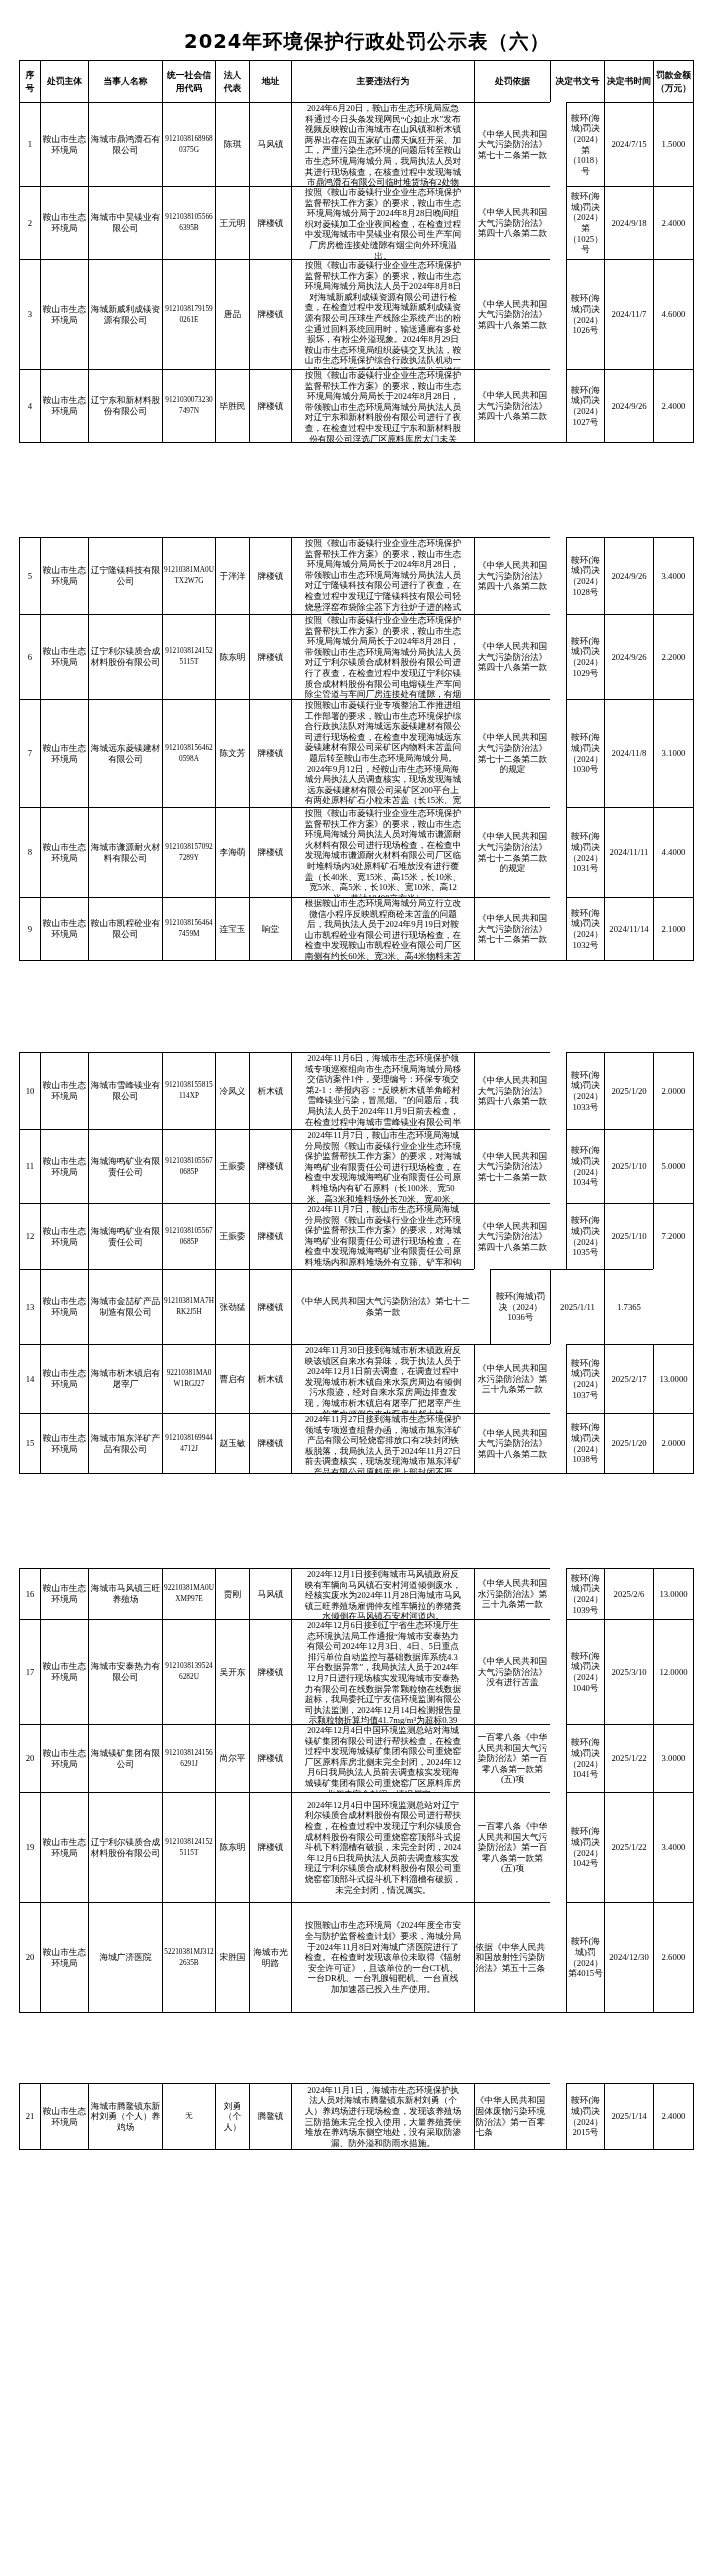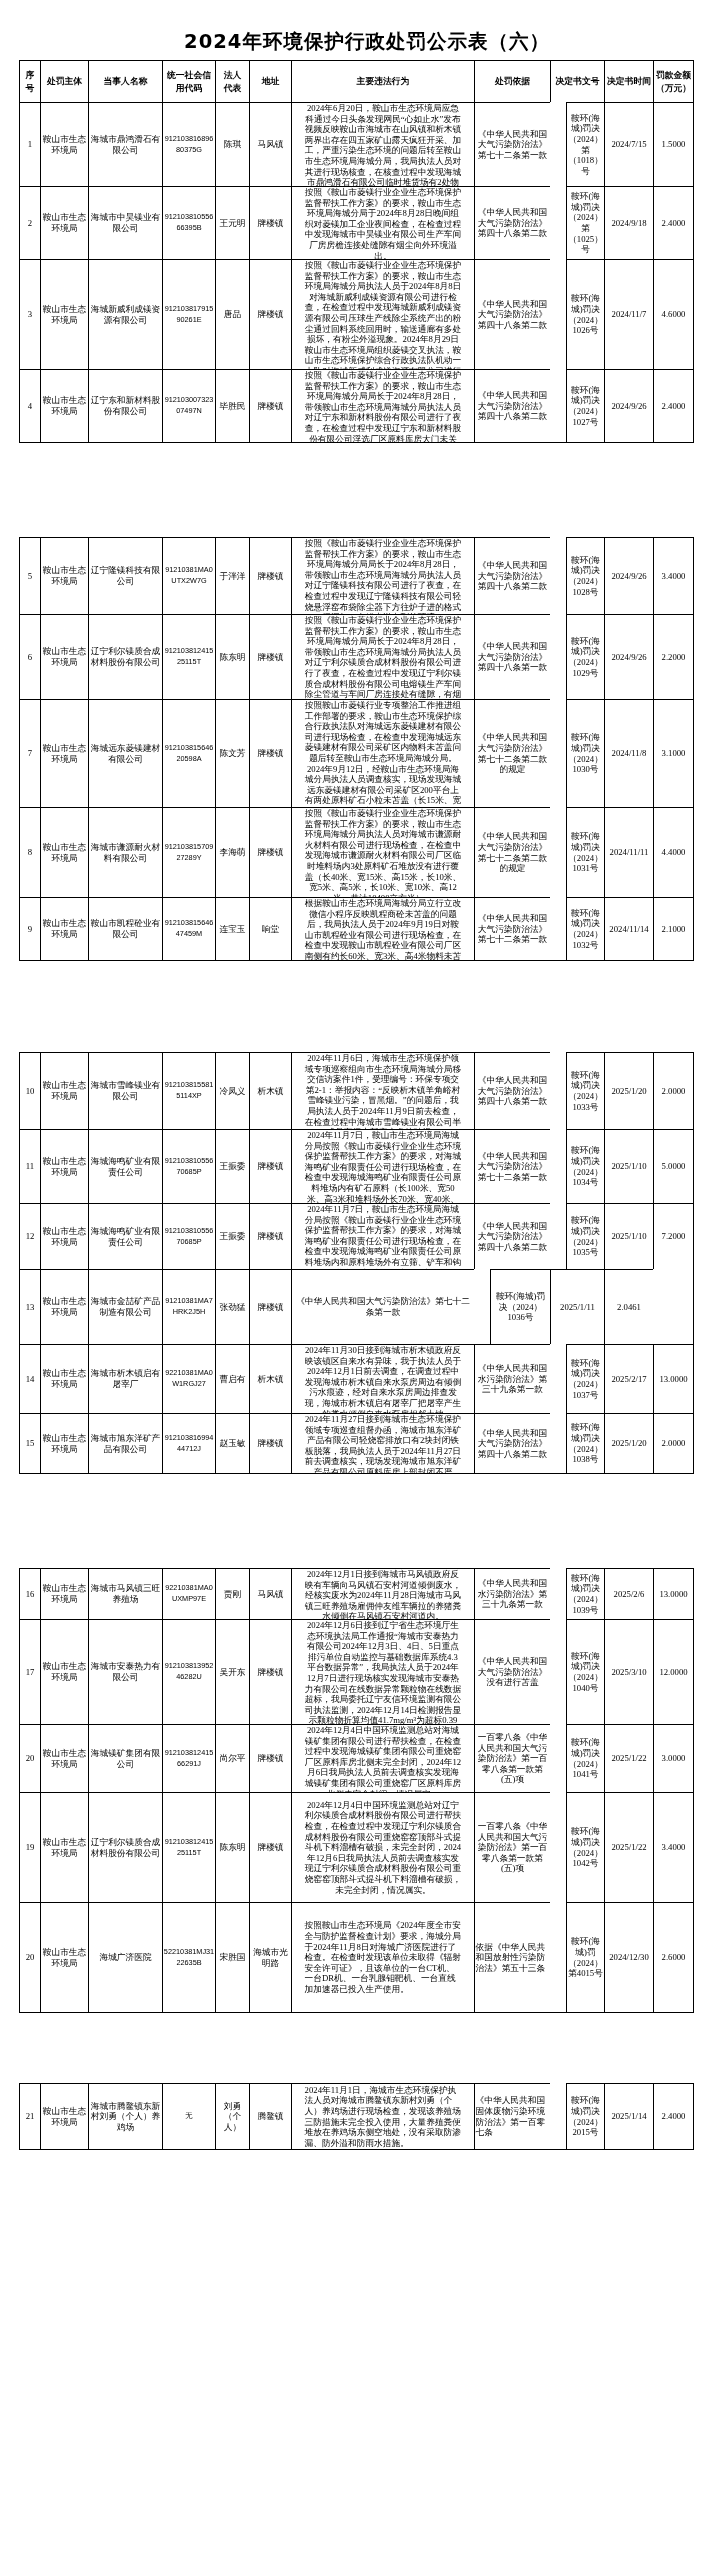--- a/index.html
+++ b/index.html
@@ -20,24 +20,24 @@
     display:grid;
     grid-template-columns:21px 48px 74px 53px 34px 42px 183px 76px 54px 49px 40px;
   }
   .c {
     box-sizing:border-box; border-left:1.3px solid #000; border-top:1.3px solid #000;
     display:flex; align-items:center; justify-content:center; text-align:center;
     overflow:hidden; font-size:8.7px; line-height:10.6px; padding:0 0.6px;
   }
   .c.v { flex-direction:column; align-items:stretch; justify-content:flex-start; }
   .vt { margin:auto 12px; white-space:pre-line; text-align:center; }
-  .c.v.left .vt { text-align:left; }
+  .c.v.left .vt { text-align:center; }
   .c.left { justify-content:flex-start; text-align:left; }
   .c.code {
-    font-family:Liberation Sans, sans-serif; font-size:7.3px;
+    font-family:Liberation Serif, serif; font-size:7.3px;
     word-break:break-all;
   }
   .c.doc { padding:0 3px;margin-left:16px; }
   .row.head .c {
     font-family:"DejaVu Sans","Liberation Sans",sans-serif; font-weight:bold;
     font-size:8.8px; line-height:13px;
   }
   .row.head .c.h-seq { padding:0 7px; }
   .row.head .c.h-rep { padding:0 3.9px; }
 </style>
@@ -261,21 +261,21 @@
   <div class="row" style="height:75px">
     <div class="c">13</div>
     <div class="c">鞍山市生态环境局</div>
     <div class="c">海城市金喆矿产品制造有限公司</div>
     <div class="c code">91210381MA7HRK2J5H</div>
     <div class="c">张劲猛</div>
     <div class="c">牌楼镇</div>
     <div class="c">《中华人民共和国大气污染防治法》第七十二条第一款</div>
     <div class="c doc">鞍环(海城)罚决（2024）1036号</div>
     <div class="c">2025/1/11</div>
-    <div class="c">2.0461</div>
+    <div class="c">1.7365</div>
   </div>
 
   <div class="row" style="height:69px">
     <div class="c">14</div>
     <div class="c">鞍山市生态环境局</div>
     <div class="c">海城市析木镇启有屠宰厂</div>
     <div class="c code">92210381MA0W1RGJ27</div>
     <div class="c">曹启有</div>
     <div class="c">析木镇</div>
     <div class="c v">

